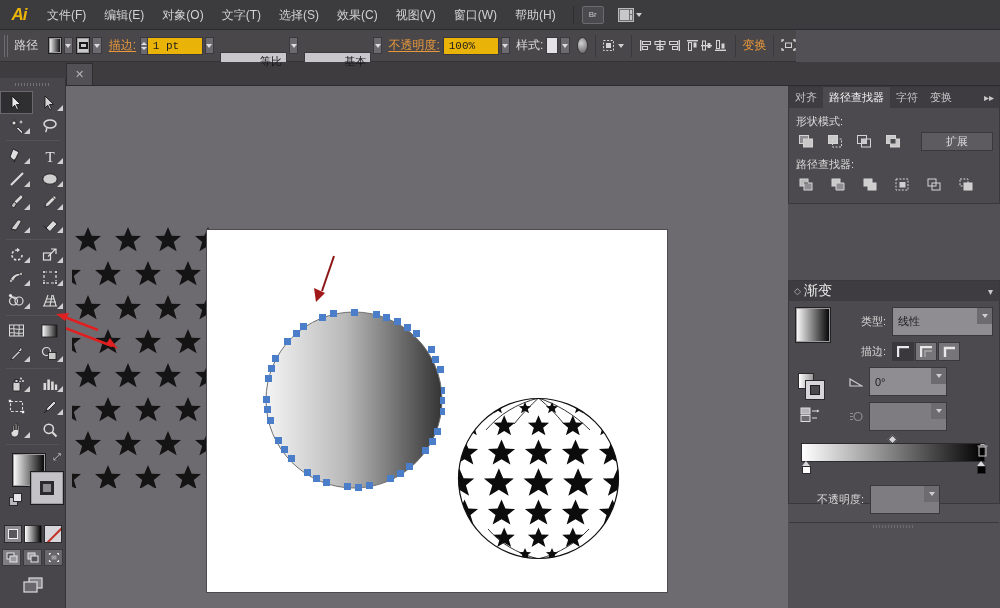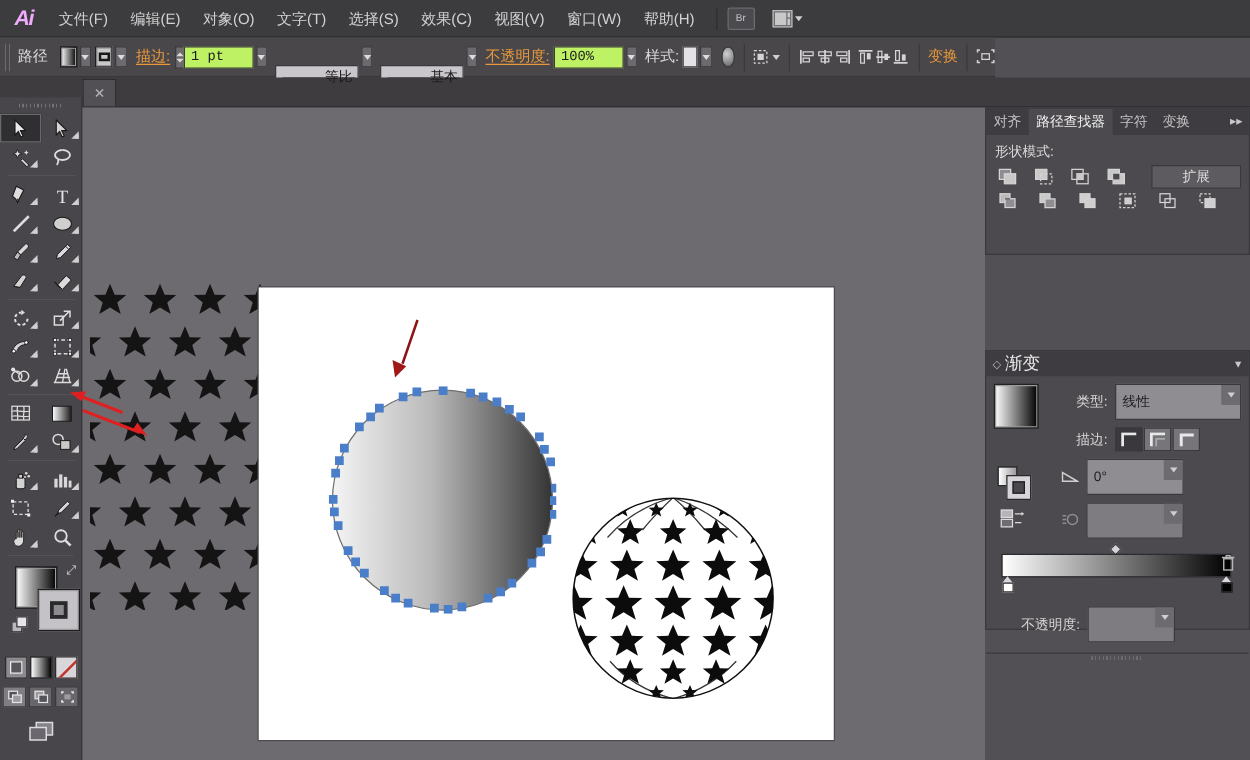--- a/index.html
+++ b/index.html
@@ -12,21 +12,21 @@
   #app{position:relative;width:1000px;height:608px;}
 
   
   .menubar{
     position:absolute;left:0;top:0;width:1000px;height:30px;
     background:#3c3c3f;display:flex;align-items:center;
     border-bottom:1px solid #2b2b2d;
   }
   .ai-logo{
     width:38px;height:30px;display:flex;align-items:center;justify-content:center;
-    color:#f0abfc;font-size:17px;font-weight:bold;font-style:italic;
+    color:#eab308;font-size:17px;font-weight:bold;font-style:italic;
     letter-spacing:-1px;
   }
   .menu-item{
     color:#d2d2d2;font-size:12px;padding:0 9px;height:30px;line-height:30px;
     white-space:nowrap;cursor:default;
   }
   .mb-sep{width:1px;height:18px;background:#2e2e30;margin:0 8px;}
   .br-btn{
     width:22px;height:18px;border:1px solid #6b6b6e;border-radius:2px;
     background:#4b4b4f;color:#c9c9c9;font-size:8px;
@@ -63,21 +63,21 @@
   }
   .sw.grad{background:linear-gradient(to right,#ffffff,#000000);}
   .sw.strokebox{background:#c9c9c9;display:flex;align-items:center;justify-content:center;}
   .sw.strokebox i{width:9px;height:7px;border:2px solid #19191b;background:#c9c9c9;display:block;}
   .dd{
     width:14px;height:17px;background:#6d6a6f;border:1px solid #3b393d;
     display:flex;align-items:center;justify-content:center;margin-left:2px;
   }
   .dd .caret{border-top-color:#dcdcdc;}
   .numfield{
-    height:18px;min-width:56px;background:#bef264;border:1px solid #3b393d;
+    height:18px;min-width:56px;background:#eab308;border:1px solid #3b393d;
     color:#1c1c1e;font-size:11px;display:flex;align-items:center;padding-left:5px;
     font-family:"Liberation Mono","DejaVu Sans Mono",monospace;
   }
   .spin{
     width:11px;height:18px;display:flex;flex-direction:column;justify-content:center;
     align-items:center;gap:2px;background:#6d6a6f;border:1px solid #3b393d;border-right:none;
   }
   .spin .up{width:0;height:0;border-left:3px solid transparent;border-right:3px solid transparent;border-bottom:3.5px solid #dcdcdc;}
   .spin .dn{width:0;height:0;border-left:3px solid transparent;border-right:3px solid transparent;border-top:3.5px solid #dcdcdc;}
   .profbox{
@@ -934,20 +934,21 @@
         <div class="pf-btn">
           <svg width="16" height="15" viewBox="0 0 16 15">
               <rect x="1.5" y="1.5" width="9" height="8" fill="#c9c9c9" stroke="#d4d4d4" stroke-width="1"></rect>
               <rect x="5.5" y="5" width="9" height="8" fill="#c9c9c9" stroke="#d4d4d4" stroke-width="1"></rect>
               <rect x="5.5" y="5" width="5" height="4.5" fill="#4c4a4e"></rect>
             </svg>
         </div>
         <div class="expand-btn">扩展</div>
       </div>
 
+      <div class="sec-label">路径查找器:</div>
       <div class="btnrow" style="gap:10px">
         <div class="pf-btn">
           <svg width="15" height="14" viewBox="0 0 15 14">
               <rect x="1" y="1" width="8" height="7" fill="#b9b9b9" stroke="#d4d4d4"></rect>
               <rect x="5" y="5" width="8" height="7" fill="#8f8d92" stroke="#d4d4d4"></rect>
               <line x1="5" y1="5" x2="9" y2="5" stroke="#4c4a4e"></line>
             </svg>
         </div>
         <div class="pf-btn">
           <svg width="15" height="14" viewBox="0 0 15 14">

